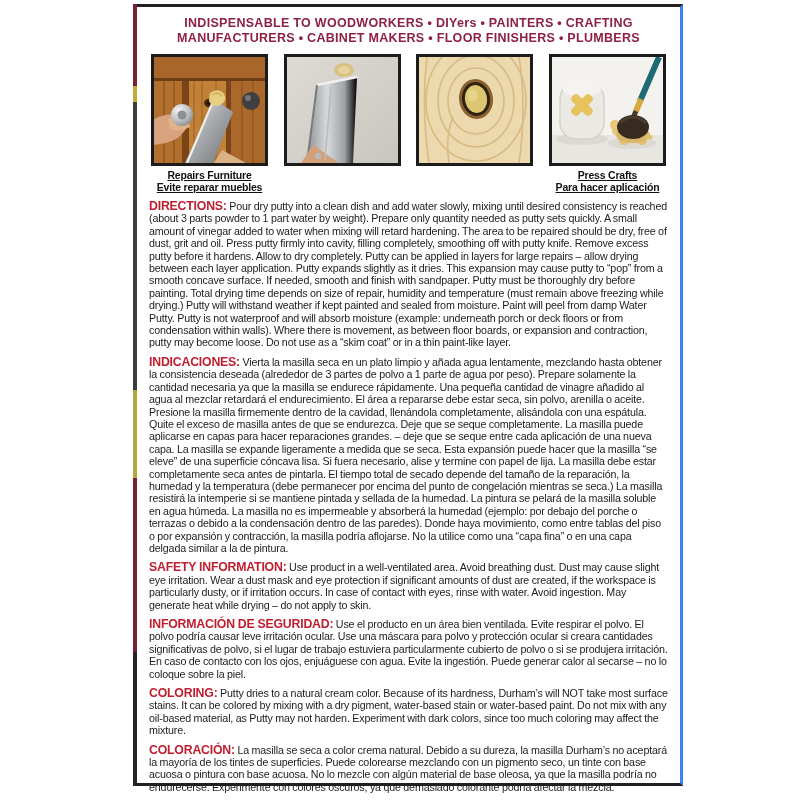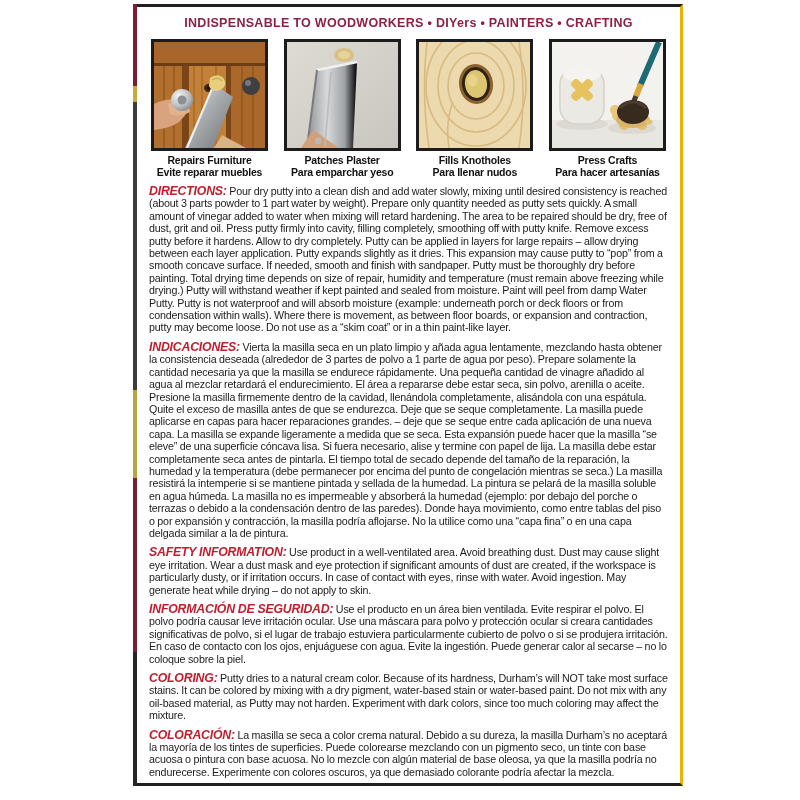--- a/index.html
+++ b/index.html
@@ -5,62 +5,63 @@
   html,body{margin:0;padding:0;}
   body{
     width:800px;height:800px;background:#ffffff;
     font-family:"Liberation Sans", sans-serif;
     position:relative;overflow:hidden;
     -webkit-font-smoothing:antialiased;
   }
   .content-box{
     position:absolute;left:137px;top:4px;width:546px;height:782px;
     box-sizing:border-box;background:#ffffff;
-    border-top:3px solid #231f20;border-right:3px solid #eab308;border-bottom:3px solid #231f20;
+    border-top:3px solid #231f20;border-right:3px solid #3b82f6;border-bottom:3px solid #231f20;
   }
   
   .edge-strip{position:absolute;left:133px;top:4px;width:4px;height:782px;}
   .edge-seg{width:4px;}
   .seg1{height:82px;background:#7b2034;}
   .seg2{height:16px;background:#c8a93c;}
   .seg3{height:288px;background:#3c3c3e;}
   .seg4{height:88px;background:#b5a83c;}
   .seg5{height:174px;background:#772031;}
   .seg6{height:134px;background:#26262a;}
 
   .header-claims{
     margin-top:9px;text-align:center;color:#8e2142;font-weight:bold;
     font-size:12.5px;line-height:15px;letter-spacing:0.3px;
   }
   .figures-row{display:flex;justify-content:space-between;padding:0 14px;margin-top:8px;}
   .figure{width:117px;text-align:center;}
   .photo{width:111px;height:106px;border:3px solid #1c1c1c;display:block;background:#fff;}
   .photo svg{display:block;}
-  .caption{font-weight:bold;font-size:10.5px;line-height:12px;margin-top:3px;color:#111;letter-spacing:-0.2px;}
+  .caption{font-weight:bold;font-size:10.5px;line-height:12px;margin-top:3px;color:#111;letter-spacing:-0.2px;text-decoration:underline;}
 
   .sections{padding:0 12px;}
   .section{margin:7px 0 0 0;font-size:10.7px;line-height:12.4px;color:#1c1c1c;letter-spacing:-0.15px;word-spacing:-0.3px;}
-  .sec-head{color:#bf1e2e;font-weight:bold;font-size:12.3px;letter-spacing:-0.2px;font-style:italic;}
+  .sec-head{color:#bf1e2e;font-weight:bold;font-size:12.3px;letter-spacing:-0.2px;}
 </style>
 </head>
 <body>
 
 <div class="edge-strip">
   <div class="edge-seg seg1"></div>
   <div class="edge-seg seg2"></div>
   <div class="edge-seg seg3"></div>
   <div class="edge-seg seg4"></div>
   <div class="edge-seg seg5"></div>
   <div class="edge-seg seg6"></div>
 </div>
 
 <div class="content-box">
 
   <div class="header-claims">
     <div>INDISPENSABLE TO WOODWORKERS • DIYers • PAINTERS • CRAFTING</div>
+    <div>MANUFACTURERS • CABINET MAKERS • FLOOR FINISHERS • PLUMBERS</div>
   </div>
 
   <div class="figures-row">
 
     <div class="figure">
       <span class="photo">
         <svg viewBox="0 0 111 106" width="111" height="106" xmlns="http://www.w3.org/2000/svg">
           <defs>
             <linearGradient id="wood1" x1="0" y1="0" x2="1" y2="0">
               <stop offset="0" stop-color="#9c5a22"></stop>
@@ -128,24 +129,20 @@
           <ellipse cx="57" cy="13" rx="10" ry="7" fill="#d9c184"></ellipse>
           <ellipse cx="57" cy="13" rx="6" ry="4" fill="#e6d49a"></ellipse>
           <polygon points="30,28 70,20 66,106 20,106" fill="url(#blade2)"></polygon>
           <line x1="30" y1="28" x2="70" y2="20" stroke="#f0f0f0" stroke-width="2.5"></line>
           <line x1="30" y1="28" x2="20" y2="106" stroke="#787c7f" stroke-width="2"></line>
           <polygon points="26,88 52,106 14,106" fill="#d2a179"></polygon>
           <circle cx="31" cy="99" r="3.2" fill="#b9b9b9"></circle>
           <path d="M44,30 L38,104" stroke="#b9bcbe" stroke-width="1.6" fill="none"></path>
         </svg>
       </span>
-      <div class="caption">
-        <div>Patches Plaster</div>
-        <div>Para emparchar yeso</div>
-      </div>
     </div>
 
     <div class="figure">
       <span class="photo">
         <svg viewBox="0 0 111 106" width="111" height="106" xmlns="http://www.w3.org/2000/svg">
           <rect width="111" height="106" fill="#ecd9ad"></rect>
           <g fill="none" stroke="#d8ba82" stroke-width="1.6">
             <ellipse cx="57" cy="44" rx="28" ry="33"></ellipse>
             <ellipse cx="57" cy="44" rx="38" ry="46"></ellipse>
             <ellipse cx="57" cy="44" rx="50" ry="60"></ellipse>
@@ -154,24 +151,20 @@
             <path d="M30,106 Q26,80 34,60"></path>
           </g>
           <g transform="rotate(-8 57 42)">
             <ellipse cx="57" cy="42" rx="17" ry="20" fill="#8a6230"></ellipse>
             <ellipse cx="57" cy="42" rx="14" ry="17" fill="#2f2310"></ellipse>
             <ellipse cx="57" cy="42" rx="11" ry="14" fill="#ddc672"></ellipse>
             <ellipse cx="54" cy="38" rx="5" ry="6" fill="#e7d48a"></ellipse>
           </g>
         </svg>
       </span>
-      <div class="caption">
-        <div>Fills Knotholes</div>
-        <div>Para llenar nudos</div>
-      </div>
     </div>
 
     <div class="figure">
       <span class="photo">
         <svg viewBox="0 0 111 106" width="111" height="106" xmlns="http://www.w3.org/2000/svg">
           <rect width="111" height="106" fill="#f3f2ef"></rect>
           <rect x="0" y="78" width="111" height="28" fill="#e8e6e1"></rect>
           <ellipse cx="30" cy="82" rx="26" ry="6" fill="#dcd9d2"></ellipse>
           <ellipse cx="80" cy="86" rx="24" ry="6" fill="#dcd9d2"></ellipse>
           <rect x="8" y="26" width="44" height="56" rx="16" fill="#ebe9e3" stroke="#d5d2c9" stroke-width="1.5"></rect>
@@ -188,21 +181,21 @@
           <ellipse cx="72" cy="84" rx="5" ry="4" fill="#e3c074"></ellipse>
           <ellipse cx="90" cy="84" rx="5" ry="4" fill="#e3c074"></ellipse>
           <ellipse cx="81" cy="78" rx="17" ry="8" fill="#d9b568"></ellipse>
           <ellipse cx="81" cy="70" rx="16" ry="12" fill="#372b20"></ellipse>
           <path d="M68,66 Q81,54 94,66" stroke="#4d3c2c" stroke-width="3" fill="none"></path>
           <ellipse cx="97" cy="80" rx="3.5" ry="2.5" fill="#e3c074"></ellipse>
         </svg>
       </span>
       <div class="caption">
         <div>Press Crafts</div>
-        <div>Para hacer artesanías</div>
+        <div>Para hacer aplicación</div>
       </div>
     </div>
 
   </div>
 
   <div class="sections">
     <p class="section"><span class="sec-head">DIRECTIONS:</span> <span>Pour dry putty into a clean dish and add water slowly, mixing until desired consistency is reached (about 3 parts powder to 1 part water by weight). Prepare only quantity needed as putty sets quickly. A small amount of vinegar added to water when mixing will retard hardening. The area to be repaired should be dry, free of dust, grit and oil. Press putty firmly into cavity, filling completely, smoothing off with putty knife. Remove excess putty before it hardens. Allow to dry completely. Putty can be applied in layers for large repairs – allow drying between each layer application. Putty expands slightly as it dries. This expansion may cause putty to “pop” from a smooth concave surface. If needed, smooth and finish with sandpaper. Putty must be thoroughly dry before painting. Total drying time depends on size of repair, humidity and temperature (must remain above freezing while drying.) Putty will withstand weather if kept painted and sealed from moisture. Paint will peel from damp Water Putty. Putty is not waterproof and will absorb moisture (example: underneath porch or deck floors or from condensation within walls). Where there is movement, as between floor boards, or expansion and contraction, putty may become loose. Do not use as a “skim coat” or in a thin paint-like layer.</span></p>
     <p class="section"><span class="sec-head">INDICACIONES:</span> <span>Vierta la masilla seca en un plato limpio y añada agua lentamente, mezclando hasta obtener la consistencia deseada (alrededor de 3 partes de polvo a 1 parte de agua por peso). Prepare solamente la cantidad necesaria ya que la masilla se endurece rápidamente. Una pequeña cantidad de vinagre añadido al agua al mezclar retardará el endurecimiento. El área a repararse debe estar seca, sin polvo, arenilla o aceite. Presione la masilla firmemente dentro de la cavidad, llenándola completamente, alisándola con una espátula. Quite el exceso de masilla antes de que se endurezca. Deje que se seque completamente. La masilla puede aplicarse en capas para hacer reparaciones grandes. – deje que se seque entre cada aplicación de una nueva capa. La masilla se expande ligeramente a medida que se seca. Esta expansión puede hacer que la masilla “se eleve” de una superficie cóncava lisa. Si fuera necesario, alise y termine con papel de lija. La masilla debe estar completamente seca antes de pintarla. El tiempo total de secado depende del tamaño de la reparación, la humedad y la temperatura (debe permanecer por encima del punto de congelación mientras se seca.) La masilla resistirá la intemperie si se mantiene pintada y sellada de la humedad. La pintura se pelará de la masilla soluble en agua húmeda. La masilla no es impermeable y absorberá la humedad (ejemplo: por debajo del porche o terrazas o debido a la condensación dentro de las paredes). Donde haya movimiento, como entre tablas del piso o por expansión y contracción, la masilla podría aflojarse. No la utilice como una “capa fina” o en una capa delgada similar a la de pintura.</span></p>
     <p class="section"><span class="sec-head">SAFETY INFORMATION:</span> <span>Use product in a well-ventilated area. Avoid breathing dust. Dust may cause slight eye irritation. Wear a dust mask and eye protection if significant amounts of dust are created, if the workspace is particularly dusty, or if irritation occurs. In case of contact with eyes, rinse with water. Avoid ingestion. May generate heat while drying – do not apply to skin.</span></p>
     <p class="section"><span class="sec-head">INFORMACIÓN DE SEGURIDAD:</span> <span>Use el producto en un área bien ventilada. Evite respirar el polvo. El polvo podría causar leve irritación ocular. Use una máscara para polvo y protección ocular si creara cantidades significativas de polvo, si el lugar de trabajo estuviera particularmente cubierto de polvo o si se produjera irritación. En caso de contacto con los ojos, enjuáguese con agua. Evite la ingestión. Puede generar calor al secarse – no lo coloque sobre la piel.</span></p>

